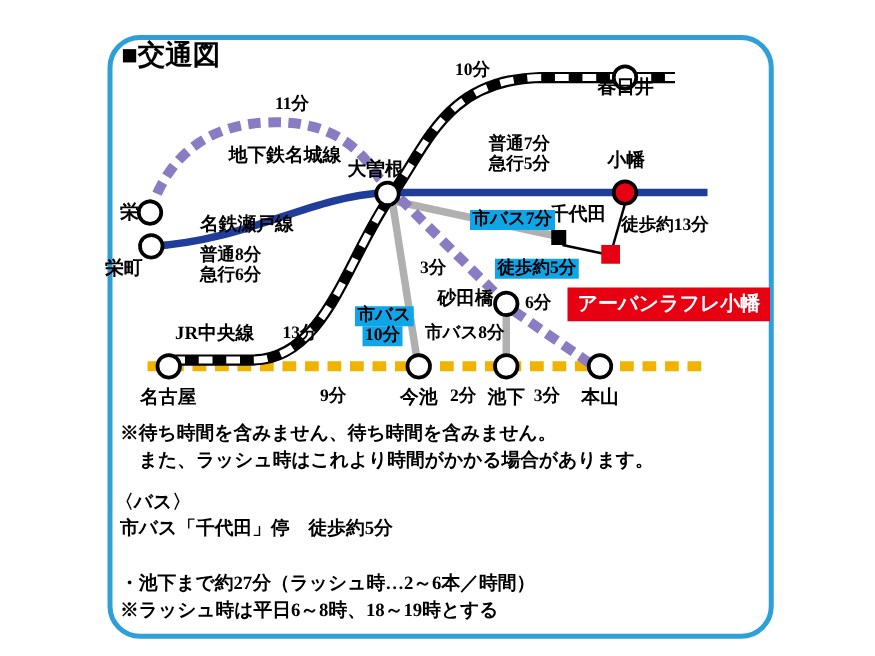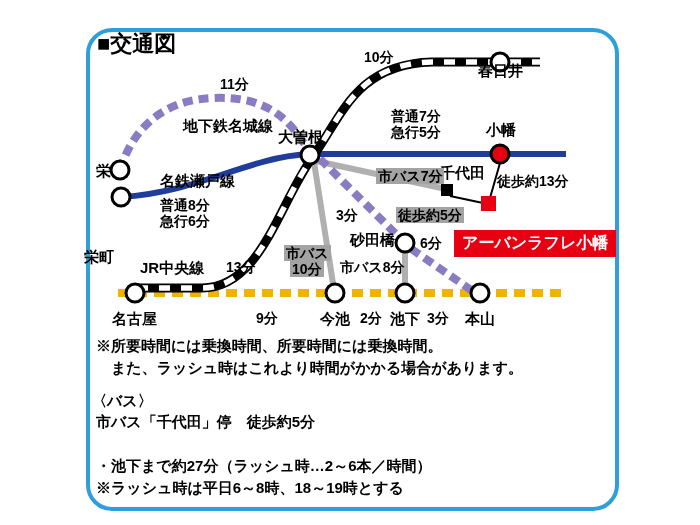--- a/index.html
+++ b/index.html
@@ -1,26 +1,26 @@
 <!DOCTYPE html>
 <html><head>
 <meta charset="utf-8">
 <style>
   html,body{margin:0;padding:0;background:#fff;}
   #stage{position:relative;width:700px;height:525px;background:#fff;overflow:hidden;
-         font-family:Liberation Sans, sans-serif;}
+         font-family:Liberation Serif, serif;}
   .frame{position:absolute;left:86px;top:28px;width:533px;height:483px;
          border:4px solid #2e9fd9;border-radius:26px;background:#fff;box-sizing:border-box;}
   svg.map{position:absolute;left:0;top:0;width:700px;height:525px;}
   .lbl{position:absolute;font-weight:bold;color:#000;white-space:pre;line-height:1.15;}
   .title{font-size:22px;}
   .s{font-size:15px;}
   .t{font-size:14px;}
   .ll{font-size:15px;}
-  .bg{background:#a3a3a3;padding:0 2px;}
+  .bg{background:#0ea5e9;padding:0 2px;}
   .note{position:absolute;font-size:15px;font-weight:600;color:#000;white-space:pre;}
   .prop{position:absolute;background:#e60012;color:#ffffff;font-size:16px;font-weight:bold;
         padding:3px 8px;white-space:pre;}
 </style>
 </head>
 <body>
 
 <div id="stage">
 
   <div class="frame"></div>
@@ -61,21 +61,21 @@
   <div class="lbl title" style="left:97px;top:31px;">■交通図</div>
 
   <div class="lbl ll" style="left:183px;top:117px;">地下鉄名城線</div>
   <div class="lbl ll" style="left:160px;top:172px;">名鉄瀬戸線</div>
   <div class="lbl ll" style="left:140px;top:259px;">JR中央線</div>
 
   <div class="lbl s" style="left:478px;top:30px;margin-top:32px;">春日井</div>
   <div class="lbl s" style="left:278px;top:128px;">大曽根</div>
   <div class="lbl s" style="left:486px;top:121px;">小幡</div>
   <div class="lbl s" style="left:96px;top:162px;">栄</div>
-  <div class="lbl s" style="left:84px;top:207px;margin-top:41px;">栄町</div>
+  <div class="lbl s" style="left:84px;top:207px;">栄町</div>
   <div class="lbl s" style="left:440px;top:164px;">千代田</div>
   <div class="lbl s" style="left:350px;top:231px;text-align:center;">砂田橋</div>
   <div class="lbl s" style="left:112px;top:310px;text-align:right;">名古屋</div>
   <div class="lbl s" style="left:320px;top:310px;">今池</div>
   <div class="lbl s" style="left:390px;top:310px;">池下</div>
   <div class="lbl s" style="left:465px;top:310px;">本山</div>
 
   <div class="lbl t" style="left:364px;top:49px;">10分</div>
   <div class="lbl t" style="left:220px;top:76px;">11分</div>
   <div class="lbl t" style="left:391px;top:108px;">普通7分</div>
@@ -90,20 +90,20 @@
   <div class="lbl t bg" style="left:284px;top:245px;">市バス</div>
   <div class="lbl t bg" style="left:290px;top:261px;">10分</div>
   <div class="lbl t" style="left:340px;top:259px;">市バス8分</div>
   <div class="lbl t" style="left:226px;top:232px;margin-top:27px;">13分</div>
   <div class="lbl t" style="left:256px;top:310px;">9分</div>
   <div class="lbl t" style="left:360px;top:310px;">2分</div>
   <div class="lbl t" style="left:427px;top:310px;">3分</div>
 
   <div class="prop" style="left:454px;top:230px;">アーバンラフレ小幡</div>
 
-  <div class="note" style="left:96px;top:337px;">※所要時間には乗換時間、所要時間には乗換時間。</div>
+  <div class="note" style="left:96px;top:337px;">※待ち時間を含みません、待ち時間を含みません。</div>
   <div class="note" style="left:96px;top:359px;">　また、ラッシュ時はこれより時間がかかる場合があります。</div>
   <div class="note" style="left:92px;top:392px;">〈バス〉</div>
   <div class="note" style="left:96px;top:413px;">市バス「千代田」停　徒歩約5分</div>
   <div class="note" style="left:96px;top:457px;">・池下まで約27分（ラッシュ時…2～6本／時間）</div>
   <div class="note" style="left:96px;top:479px;">※ラッシュ時は平日6～8時、18～19時とする</div>
 
 </div>
 
 </body></html>

